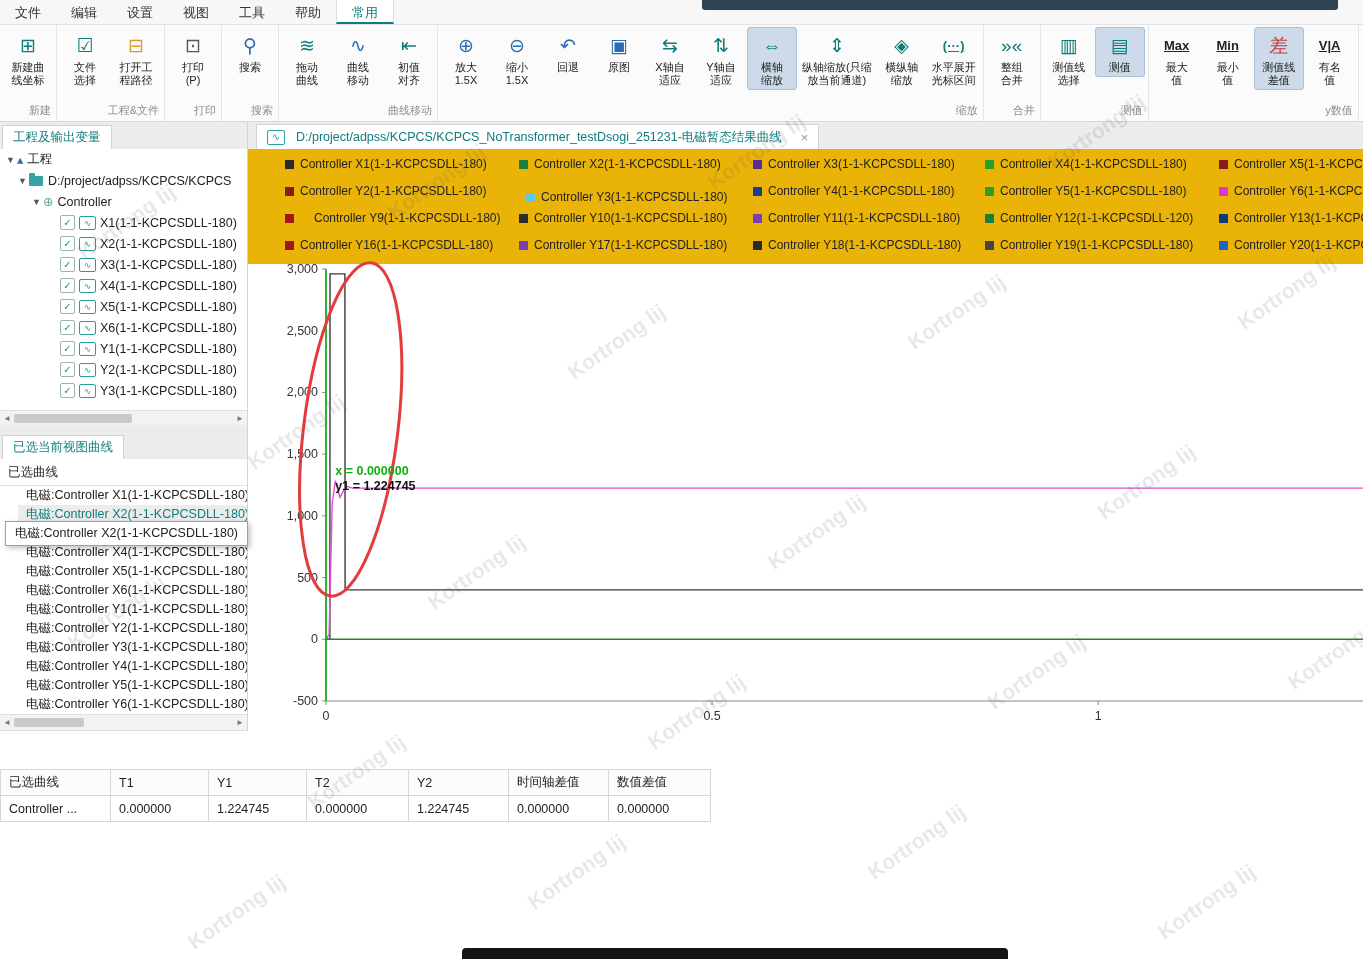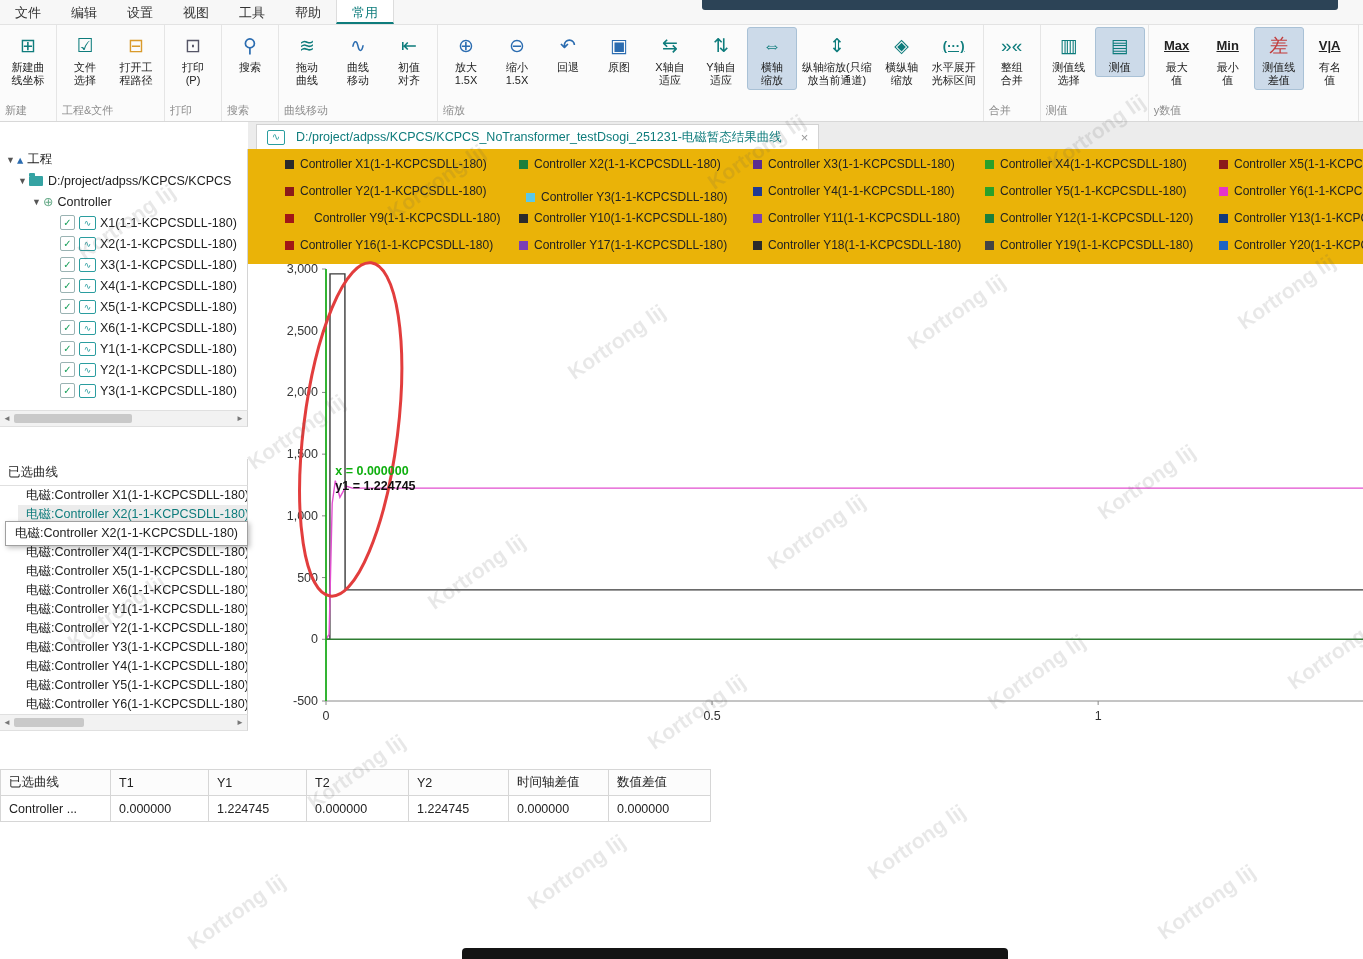--- a/index.html
+++ b/index.html
@@ -13,21 +13,21 @@
   .menu-item.active{background:#fff;color:#0e7c7c;border-left:1px solid #ddd;border-right:1px solid #ddd;
                     border-bottom:2px solid #0e7c7c;padding-bottom:1px;}
   .top-search{position:absolute;left:702px;top:0;width:636px;height:10px;background:#2c4356;
               border-radius:0 0 3px 3px;z-index:5;}
 
   
   .ribbon{position:absolute;left:0;top:24px;width:100%;height:97px;background:#fbfbfb;
           border-bottom:1px solid #d8d8d8;display:flex;align-items:stretch;overflow:hidden;z-index:2;}
   .rgroup{display:flex;flex-direction:column;border-right:1px solid #e5e5e5;padding:3px 3px 0;flex:0 0 auto;}
   .rbtns{display:flex;flex:1;align-items:flex-start;gap:1px;}
-  .rglabel{font-size:11px;color:#8d8d8d;text-align:left;padding:2px 2px 3px;}
+  .rglabel{font-size:11px;color:#8d8d8d;text-align:right;padding:2px 2px 3px;}
   .rbtn{display:flex;flex-direction:column;align-items:center;min-width:42px;padding:3px 3px 2px;
         border:1px solid transparent;border-radius:3px;cursor:default;}
   .rbtn.active{background:#ccdae9;border-color:#a9c1d6;}
   .rbtn .glyph{height:30px;line-height:30px;font-size:19px;}
   .rbtn .glyph.txt{font-size:13px;font-weight:bold;text-decoration:underline;}
   .rbtn .lbl{font-size:11px;line-height:13px;text-align:center;white-space:pre-line;color:#222;}
 
   
   .tabstrip{position:absolute;left:0;width:247px;background:#ececec;border-right:1px solid #d4d4d4;
             border-bottom:1px solid #d2d2d2;}
@@ -272,20 +272,23 @@
         <div class="rglabel">y数值</div>
       </div>
       <div class="rgroup">
         <div class="rbtns">
           <div class="rbtn"></div>
         </div>
         <div class="rglabel">自定义函数</div>
       </div>
     </div>
 
+  <div class="tabstrip ts1">
+    <span class="stab">工程及输出变量</span>
+  </div>
   <div class="tree">
       <div class="trow" style="padding-left: 4px;">
         <span class="chev">▼</span>
         <span class="ricon" style="color: rgb(43, 108, 176);">▴</span>
         <span>工程</span>
       </div>
       <div class="trow" style="padding-left: 16px;">
         <span class="chev">▼</span>
         <span class="folder"></span>
         <span>D:/project/adpss/KCPCS/KCPCS</span>
@@ -338,20 +341,23 @@
       <div class="trow" style="padding-left: 60px;">
         <span class="cb">✓</span>
         <span class="cicon">∿</span>
         <span>Y3(1-1-KCPCSDLL-180)</span>
       </div>
     </div>
   <div class="hscroll hs1">
     <span class="harrow">◄</span>
     <span class="hthumb" style="width:118px"></span>
     <span class="harrow" style="margin-left:auto">►</span>
+  </div>
+  <div class="tabstrip ts2">
+    <span class="stab">已选当前视图曲线</span>
   </div>
   <div class="sel-header">已选曲线</div>
   <div class="curve-list">
       <div class="citem">电磁:Controller X1(1-1-KCPCSDLL-180)</div>
       <div class="citem sel">电磁:Controller X2(1-1-KCPCSDLL-180)</div>
       <div class="citem">电磁:Controller X3(1-1-KCPCSDLL-180)</div>
       <div class="citem">电磁:Controller X4(1-1-KCPCSDLL-180)</div>
       <div class="citem">电磁:Controller X5(1-1-KCPCSDLL-180)</div>
       <div class="citem">电磁:Controller X6(1-1-KCPCSDLL-180)</div>
       <div class="citem">电磁:Controller Y1(1-1-KCPCSDLL-180)</div>

